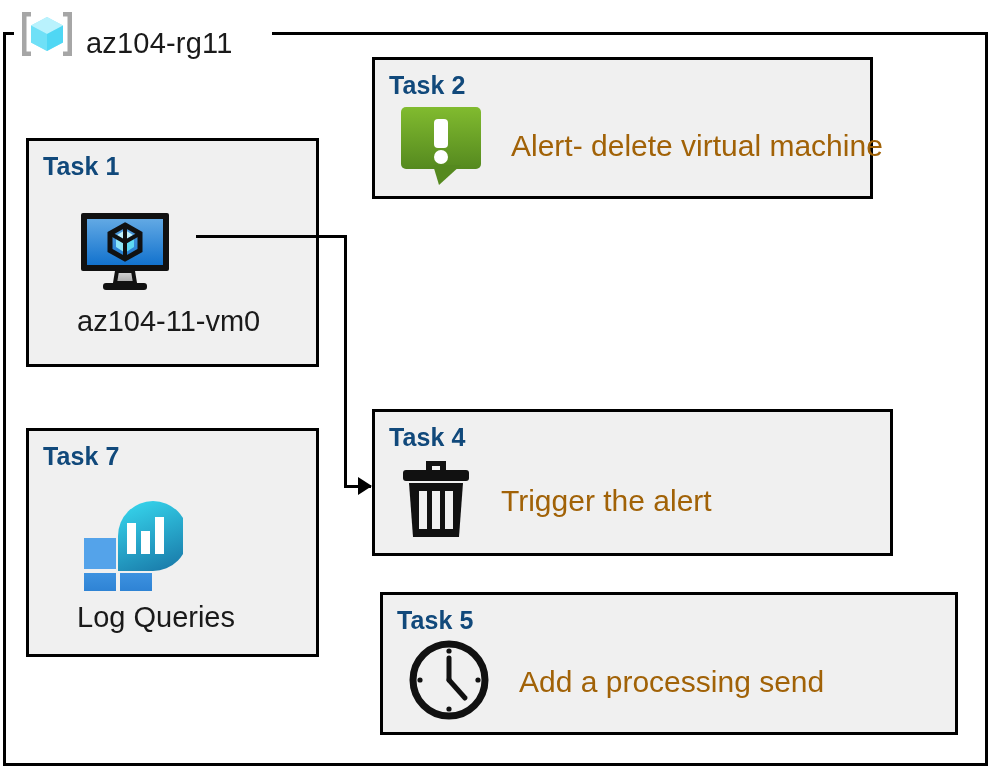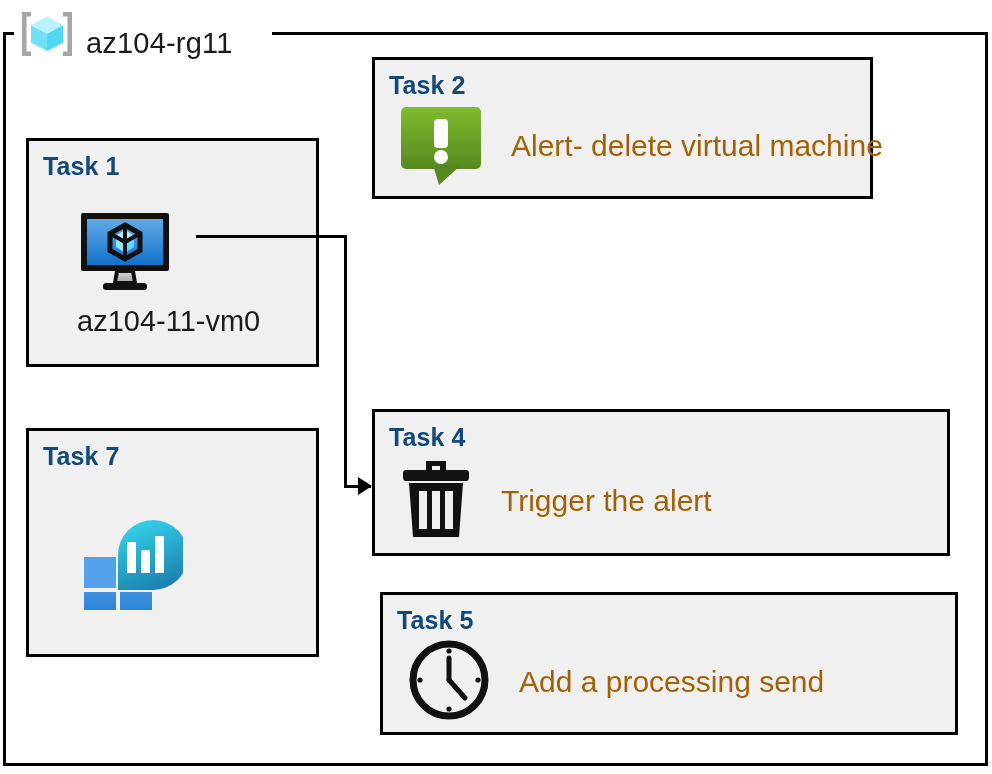--- a/index.html
+++ b/index.html
@@ -236,20 +236,21 @@
           <rect x="43" y="80" width="32" height="31" fill="url(#tileGrad)"></rect>
           <rect x="43" y="45" width="32" height="31" fill="#2f86d8"></rect>
 
           <path d="M41 78 L41 43 A35 35 0 1 1 76 78 Z" fill="url(#blobGrad)"></path>
 
           <rect x="50" y="30" width="9" height="31" fill="#ffffff"></rect>
           <rect x="64" y="38" width="9" height="23" fill="#ffffff"></rect>
           <rect x="78" y="24" width="9" height="37" fill="#ffffff"></rect>
         </svg>
       </div>
+      <div class="card-caption">Log Queries</div>
     </div>
   </div>
 
   <div class="card card-h" style="left:372px; top:57px; width:501px; height:142px;">
     <div class="card-label">Task 2</div>
     <div class="card-body">
       <div class="icon-box">
         <svg viewBox="0 0 84 82" width="84" height="82" aria-hidden="true">
           <defs>
             <linearGradient id="alertGrad" x1="0" y1="0" x2="0" y2="1">
@@ -261,21 +262,21 @@
           <polygon points="34,62 62,62 40,82" fill="#55891f"></polygon>
           <rect x="35" y="16" width="14" height="29" rx="4" fill="#ffffff"></rect>
           <circle cx="42" cy="54" r="7" fill="#ffffff"></circle>
         </svg>
       </div>
       <div class="card-caption">Alert- delete virtual machine</div>
     </div>
   </div>
 
 
-  <div class="card card-h" style="left:372px; top:409px; width:578px; height:147px;">
+  <div class="card card-h" style="left:372px; top:409px; width:521px; height:147px;">
     <div class="card-label">Task 4</div>
     <div class="card-body">
       <div class="icon-box">
         <svg viewBox="0 0 74 84" width="74" height="84" aria-hidden="true">
 
           <path d="M27 4 L47 4 L47 14 L41 14 L41 9 L33 9 L33 14 L27 14 Z" fill="#111111"></path>
 
           <rect x="4" y="13" width="66" height="11" rx="3" fill="#111111"></rect>
 
           <path d="M10 26 L64 26 L60 80 L14 80 Z" fill="#111111"></path>

